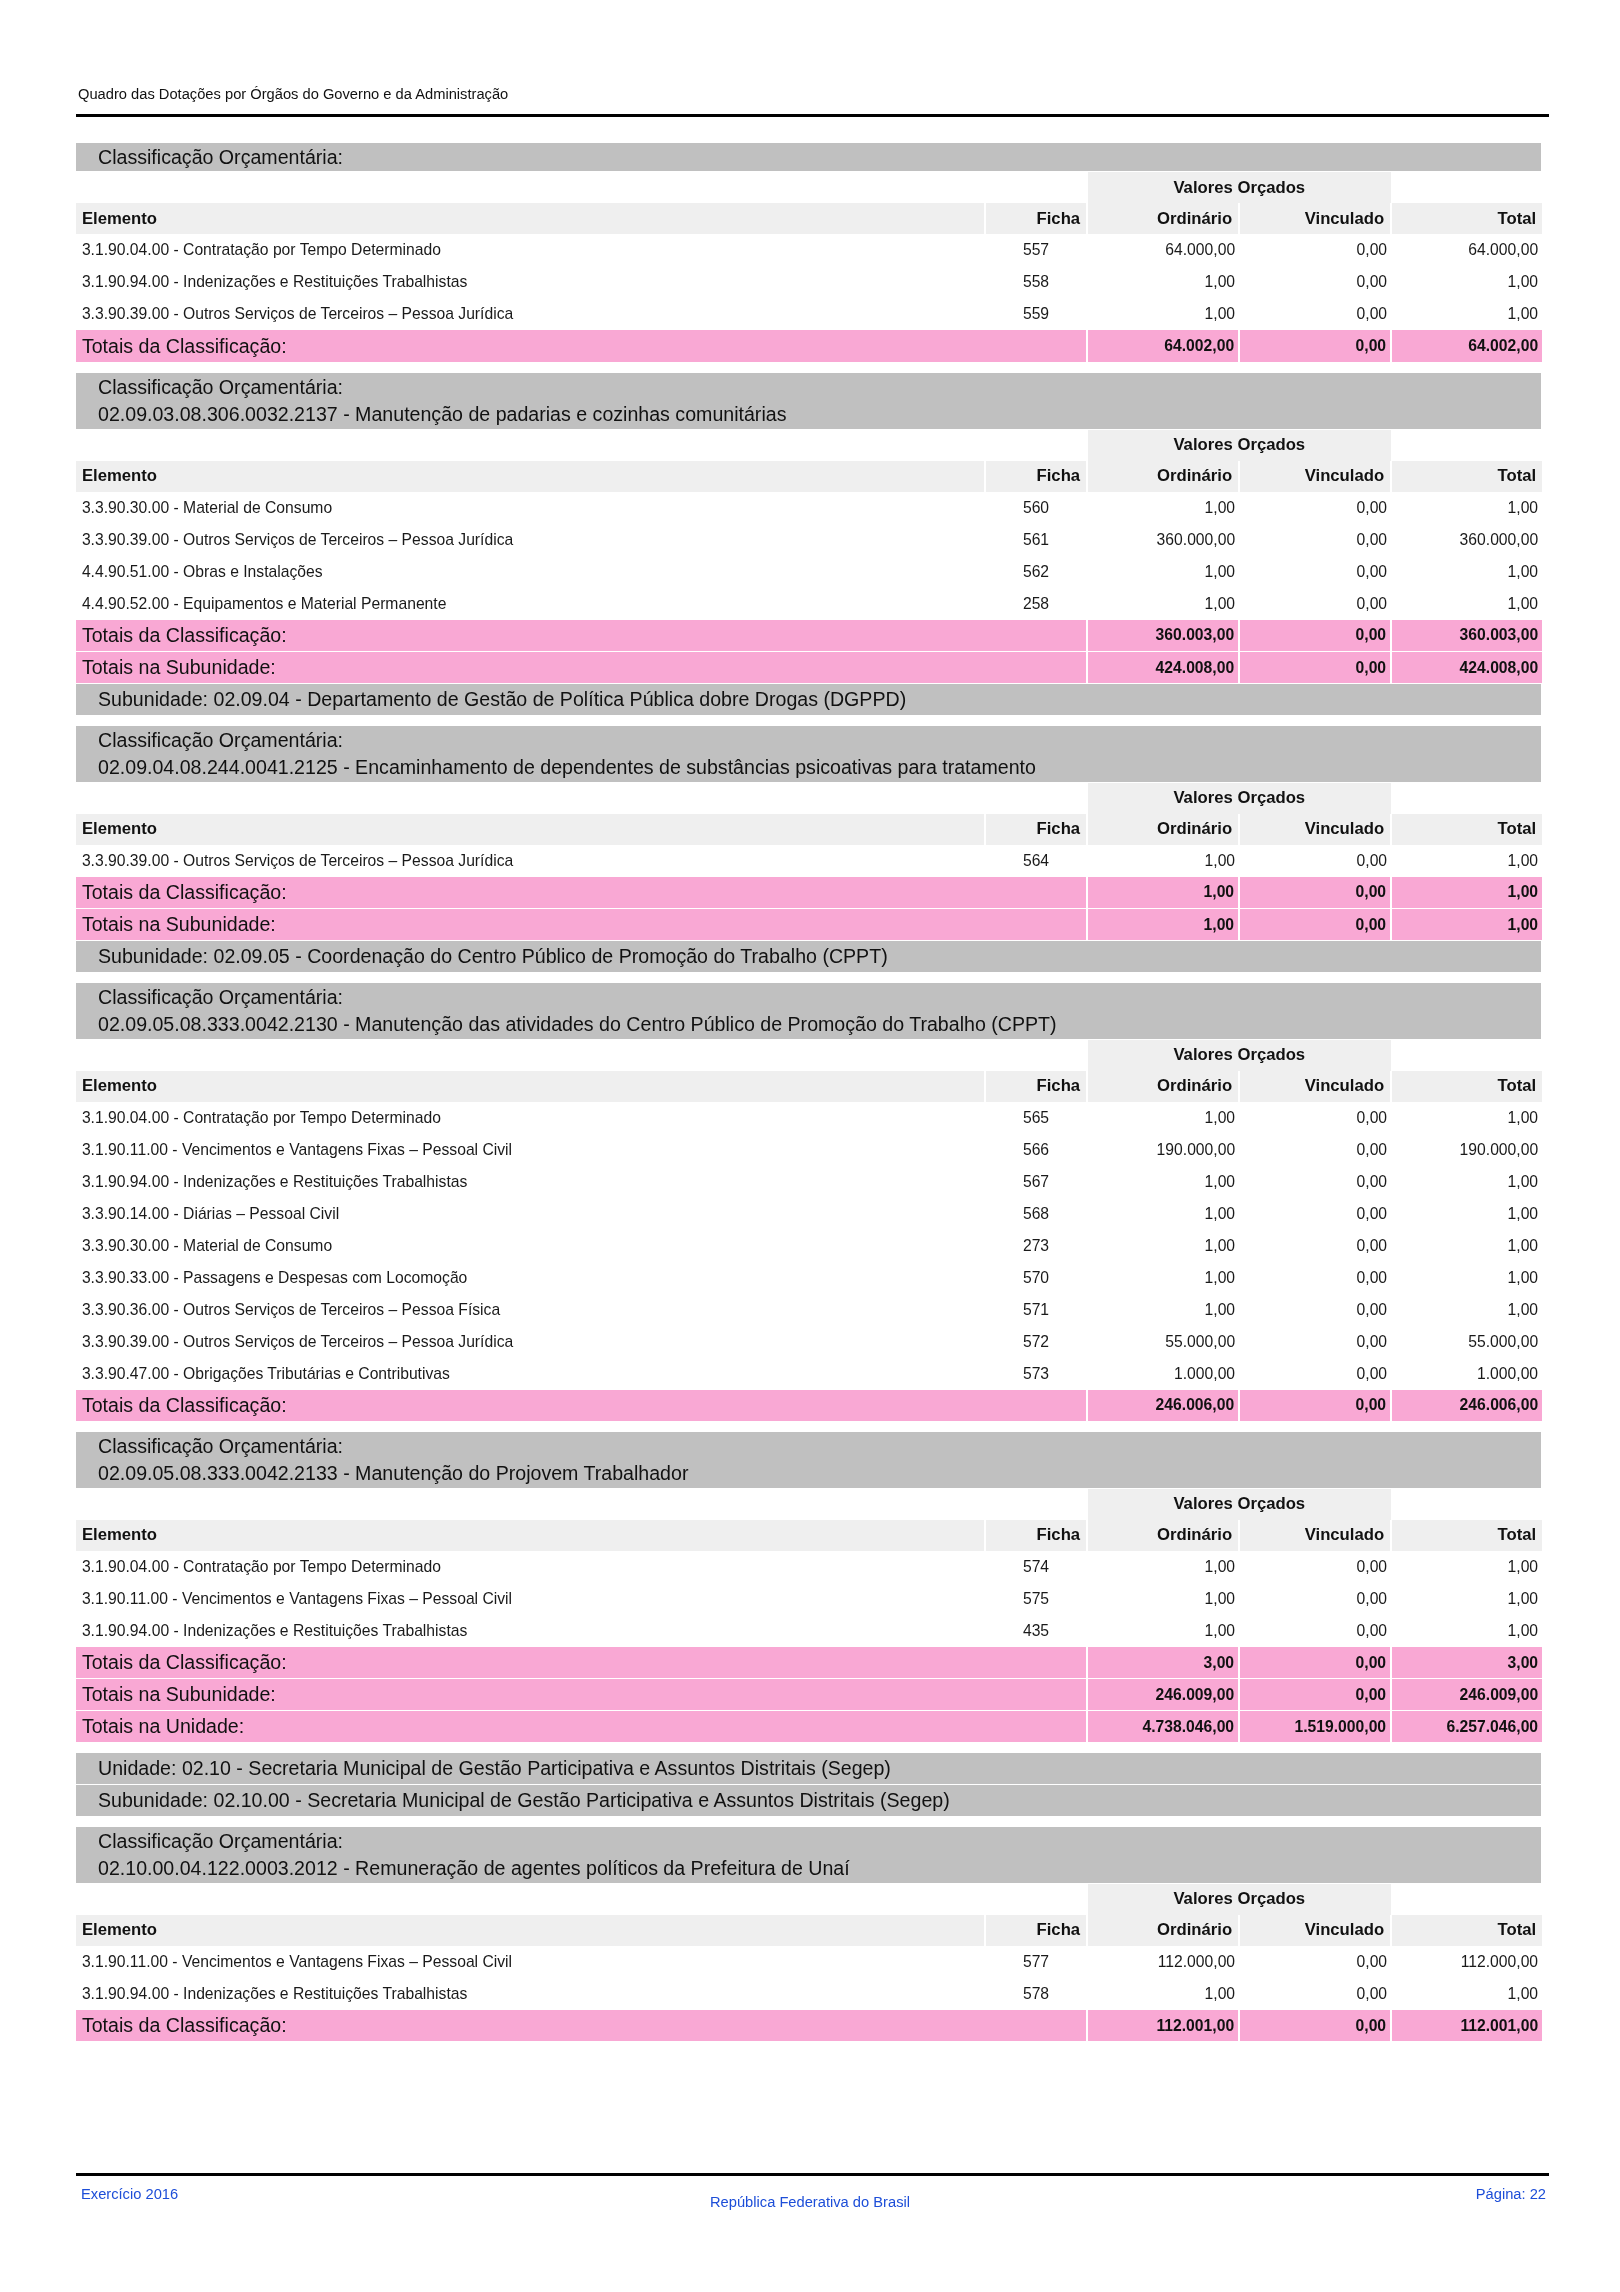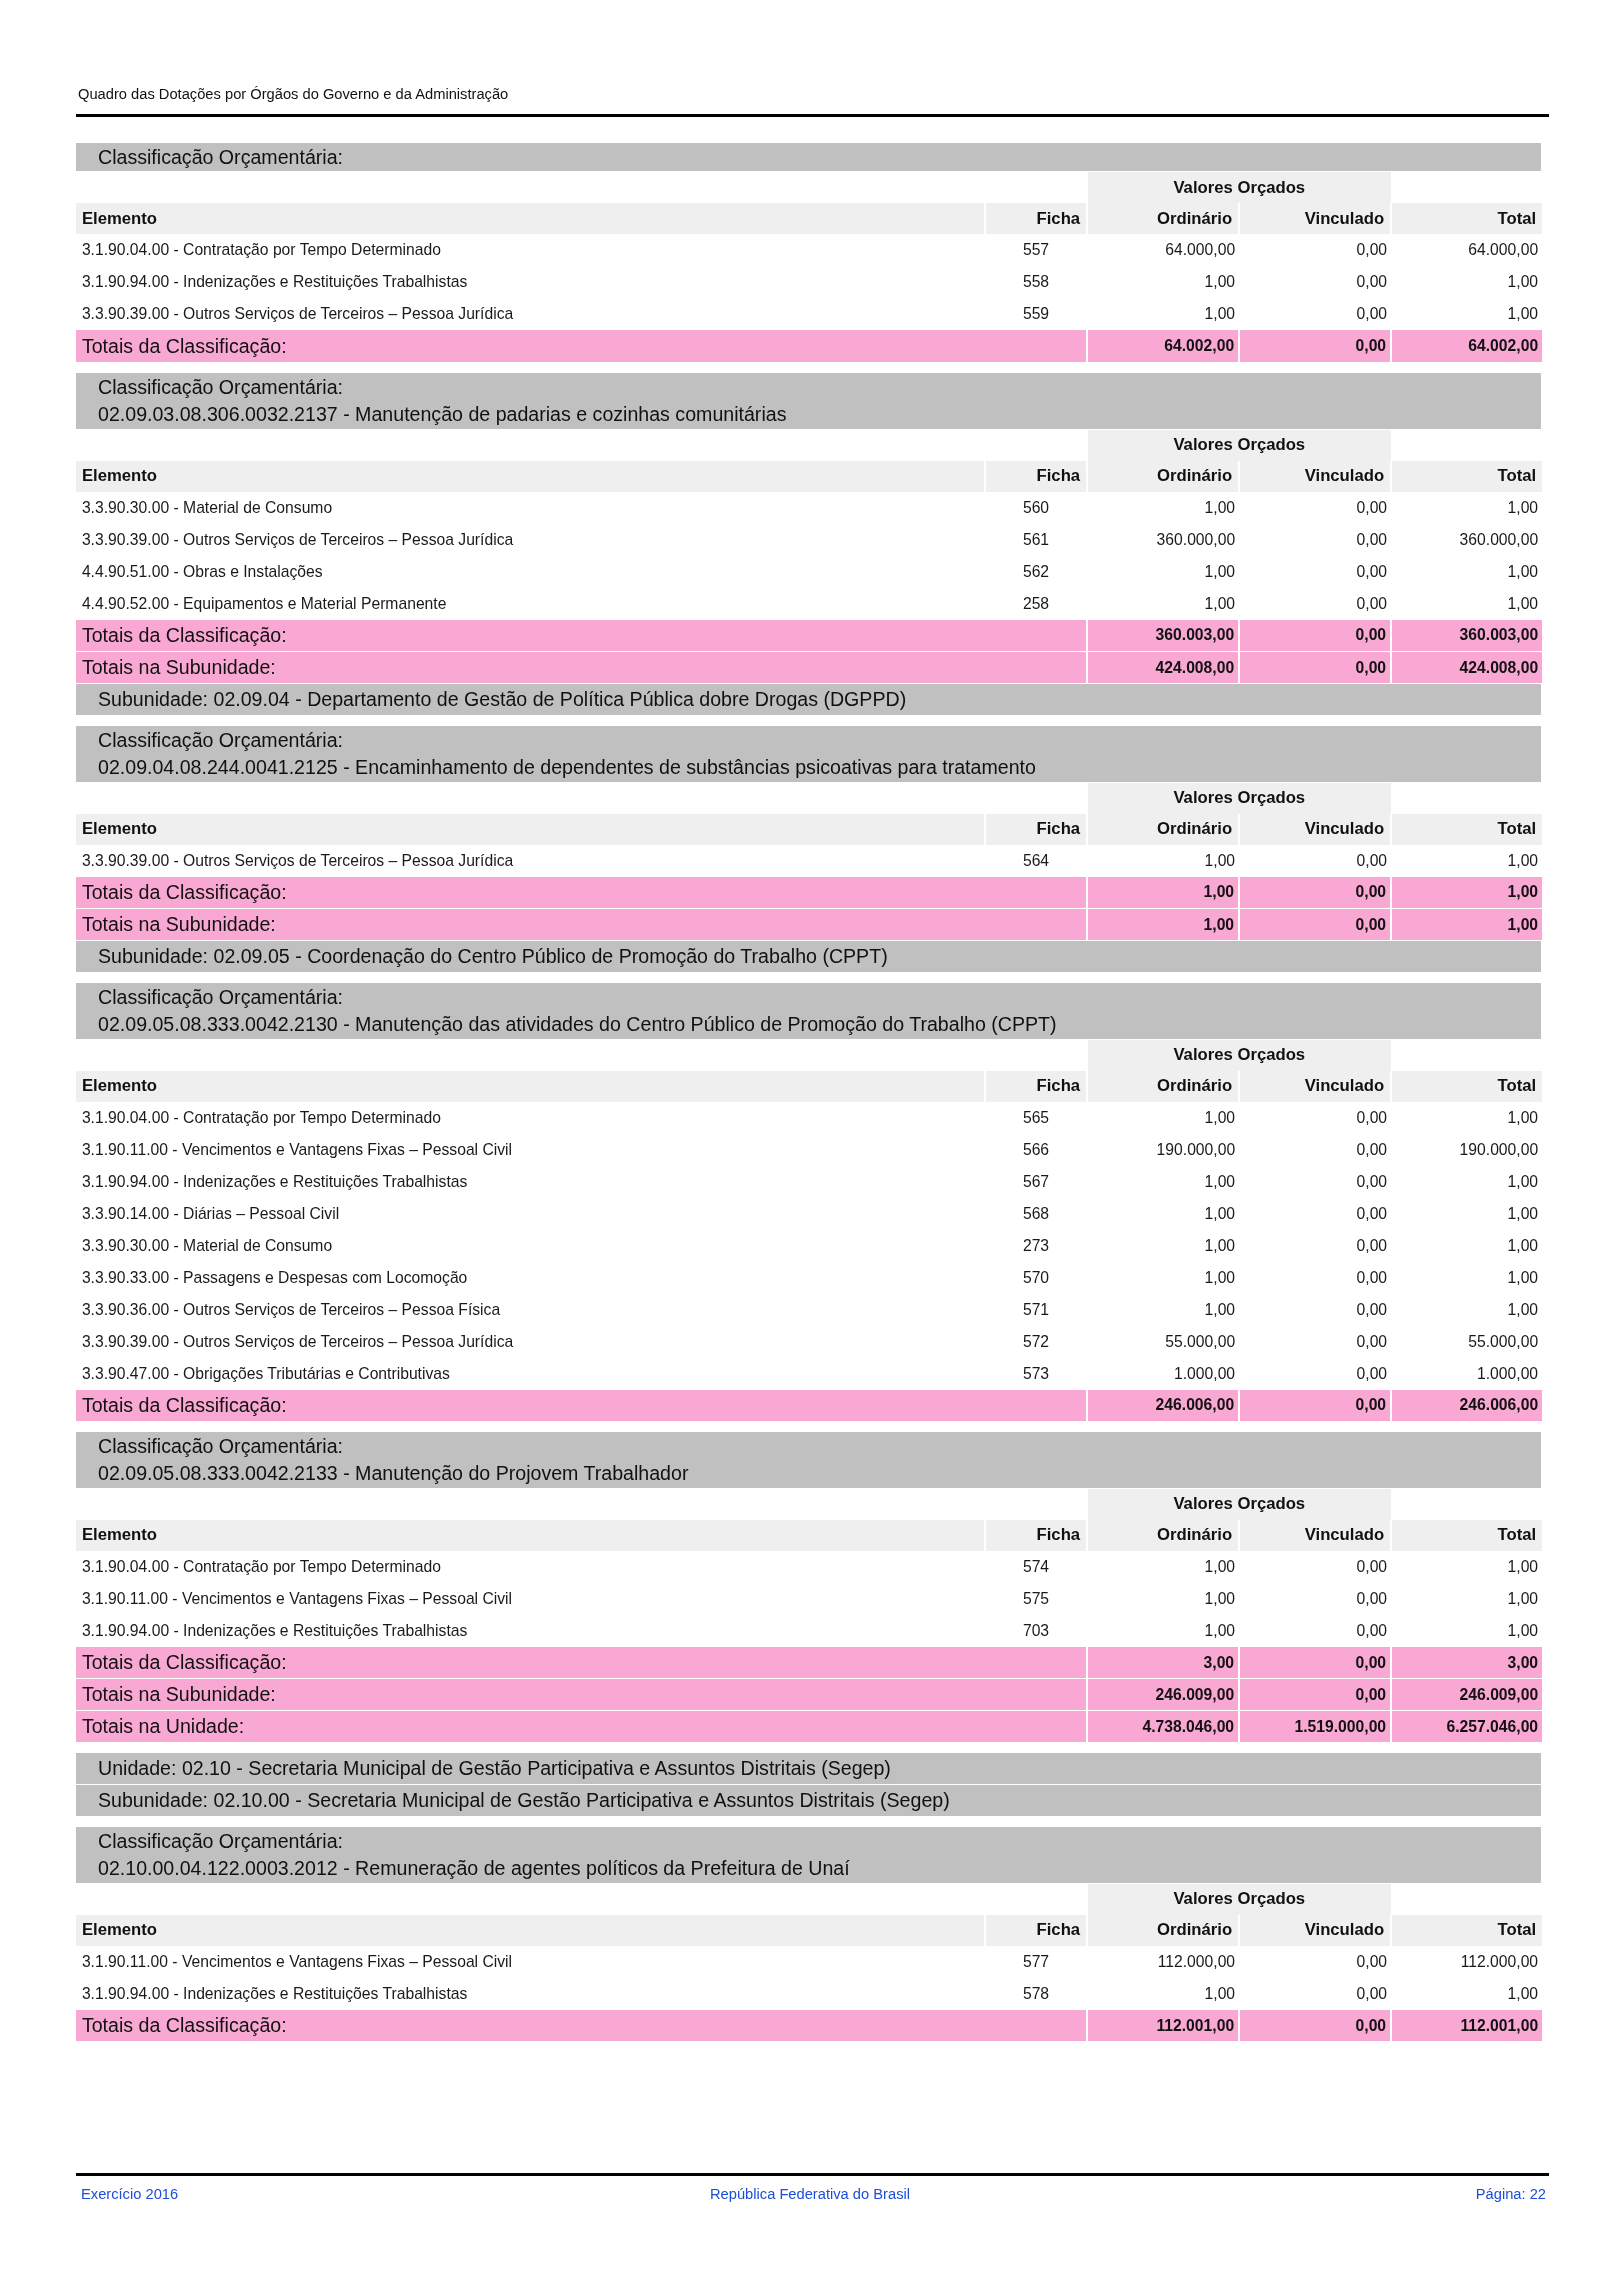--- a/index.html
+++ b/index.html
@@ -2,21 +2,21 @@
 <html><head>
 <meta charset="utf-8">
 <style>
   html, body { margin: 0; padding: 0; background: #ffffff; }
   body { width: 1620px; height: 2293px; position: relative; font-family: "Liberation Sans", "DejaVu Sans", sans-serif; color: #111; }
   .page-header { position: absolute; left: 78px; top: 86px; font-size: 14.7px; }
   .header-rule { position: absolute; left: 76px; width: 1473px; top: 114px; height: 2.9px; background: #000; }
   .footer-rule { position: absolute; left: 76px; width: 1473px; top: 2173px; height: 2.9px; background: #000; }
   .footer { position: absolute; top: 2186px; font-size: 14.7px; color: #1d4ed8; }
   .footer.left { left: 81px; }
-  .footer.center { left: 0; width: 1620px; text-align: center; }
+  .footer.center { left: 0; width: 1620px; text-align: center; margin-top: 8px; }
   .footer.right { right: 74px; }
 
   #content { position: absolute; left: 76px; top: 143px; width: 1465px; }
 
   .band { background: #c0c0c0; font-size: 19.6px; line-height: 28px; padding: 0 22px; box-sizing: border-box; border-bottom: 1px solid #fff; }
   .band.class-head { margin-top: 9.8px; padding-top: 1px; padding-bottom: 0; line-height: 27.4px; }
   .band.class-head:first-child { margin-top: 0; }
   .band.single { height: 32px; line-height: 31px; }
 
   .tbl { width: 1465px; border-collapse: collapse; table-layout: fixed; }
@@ -350,21 +350,21 @@
         </tr>
         <tr class="row-item">
           <td>3.1.90.11.00 - Vencimentos e Vantagens Fixas – Pessoal Civil</td>
           <td class="fi">575</td>
           <td class="num">1,00</td>
           <td class="num">0,00</td>
           <td class="num">1,00</td>
         </tr>
         <tr class="row-item">
           <td>3.1.90.94.00 - Indenizações e Restituições Trabalhistas</td>
-          <td class="fi">703</td>
+          <td class="fi">435</td>
           <td class="num">1,00</td>
           <td class="num">0,00</td>
           <td class="num">1,00</td>
         </tr>
         <tr class="row-total">
           <td class="lbl" colspan="2">Totais da Classificação:</td>
           <td class="num">3,00</td>
           <td class="num">0,00</td>
           <td class="num">3,00</td>
         </tr>

